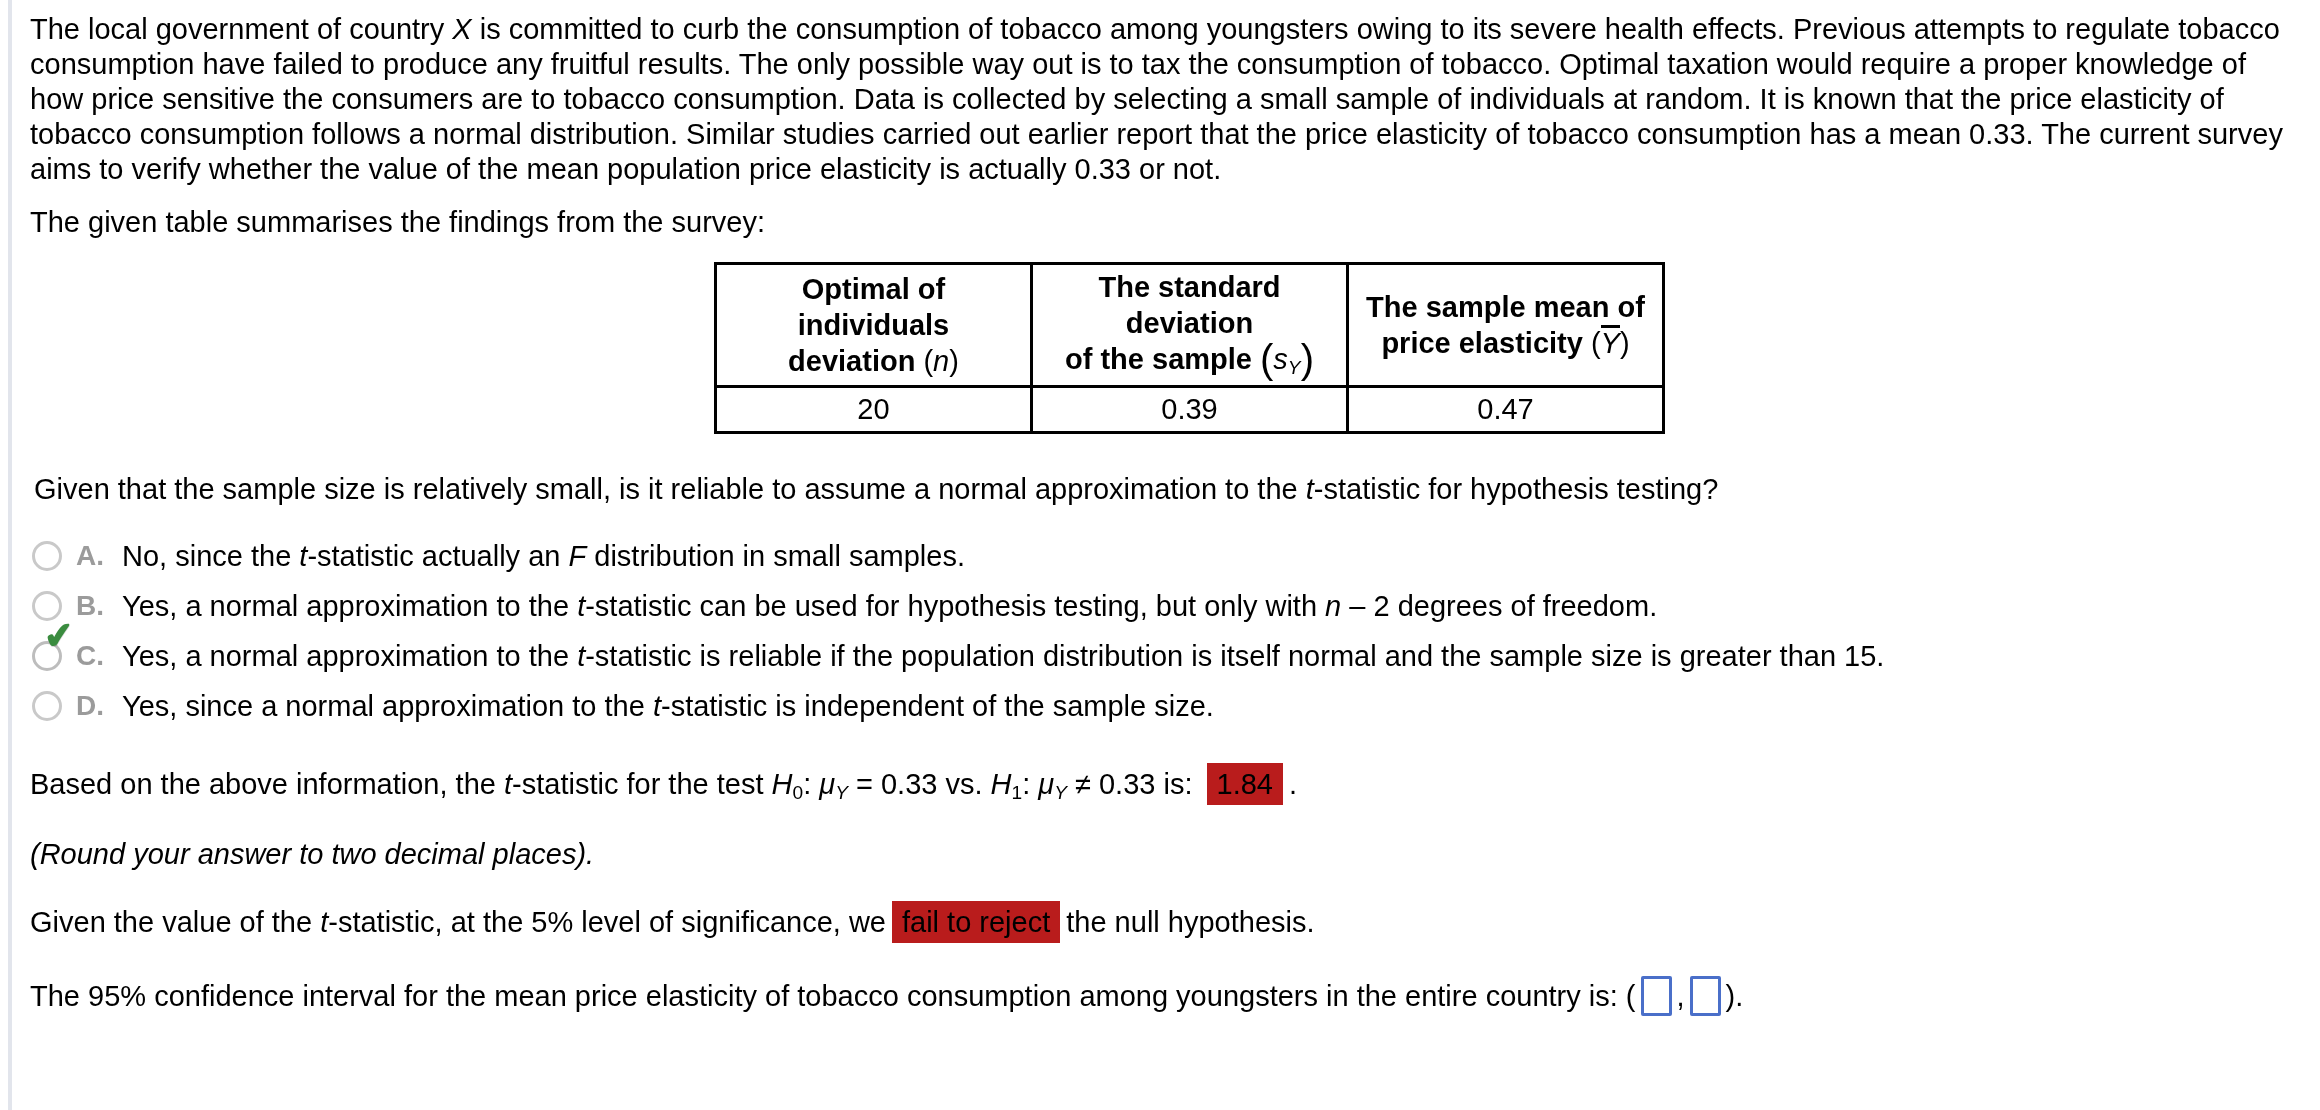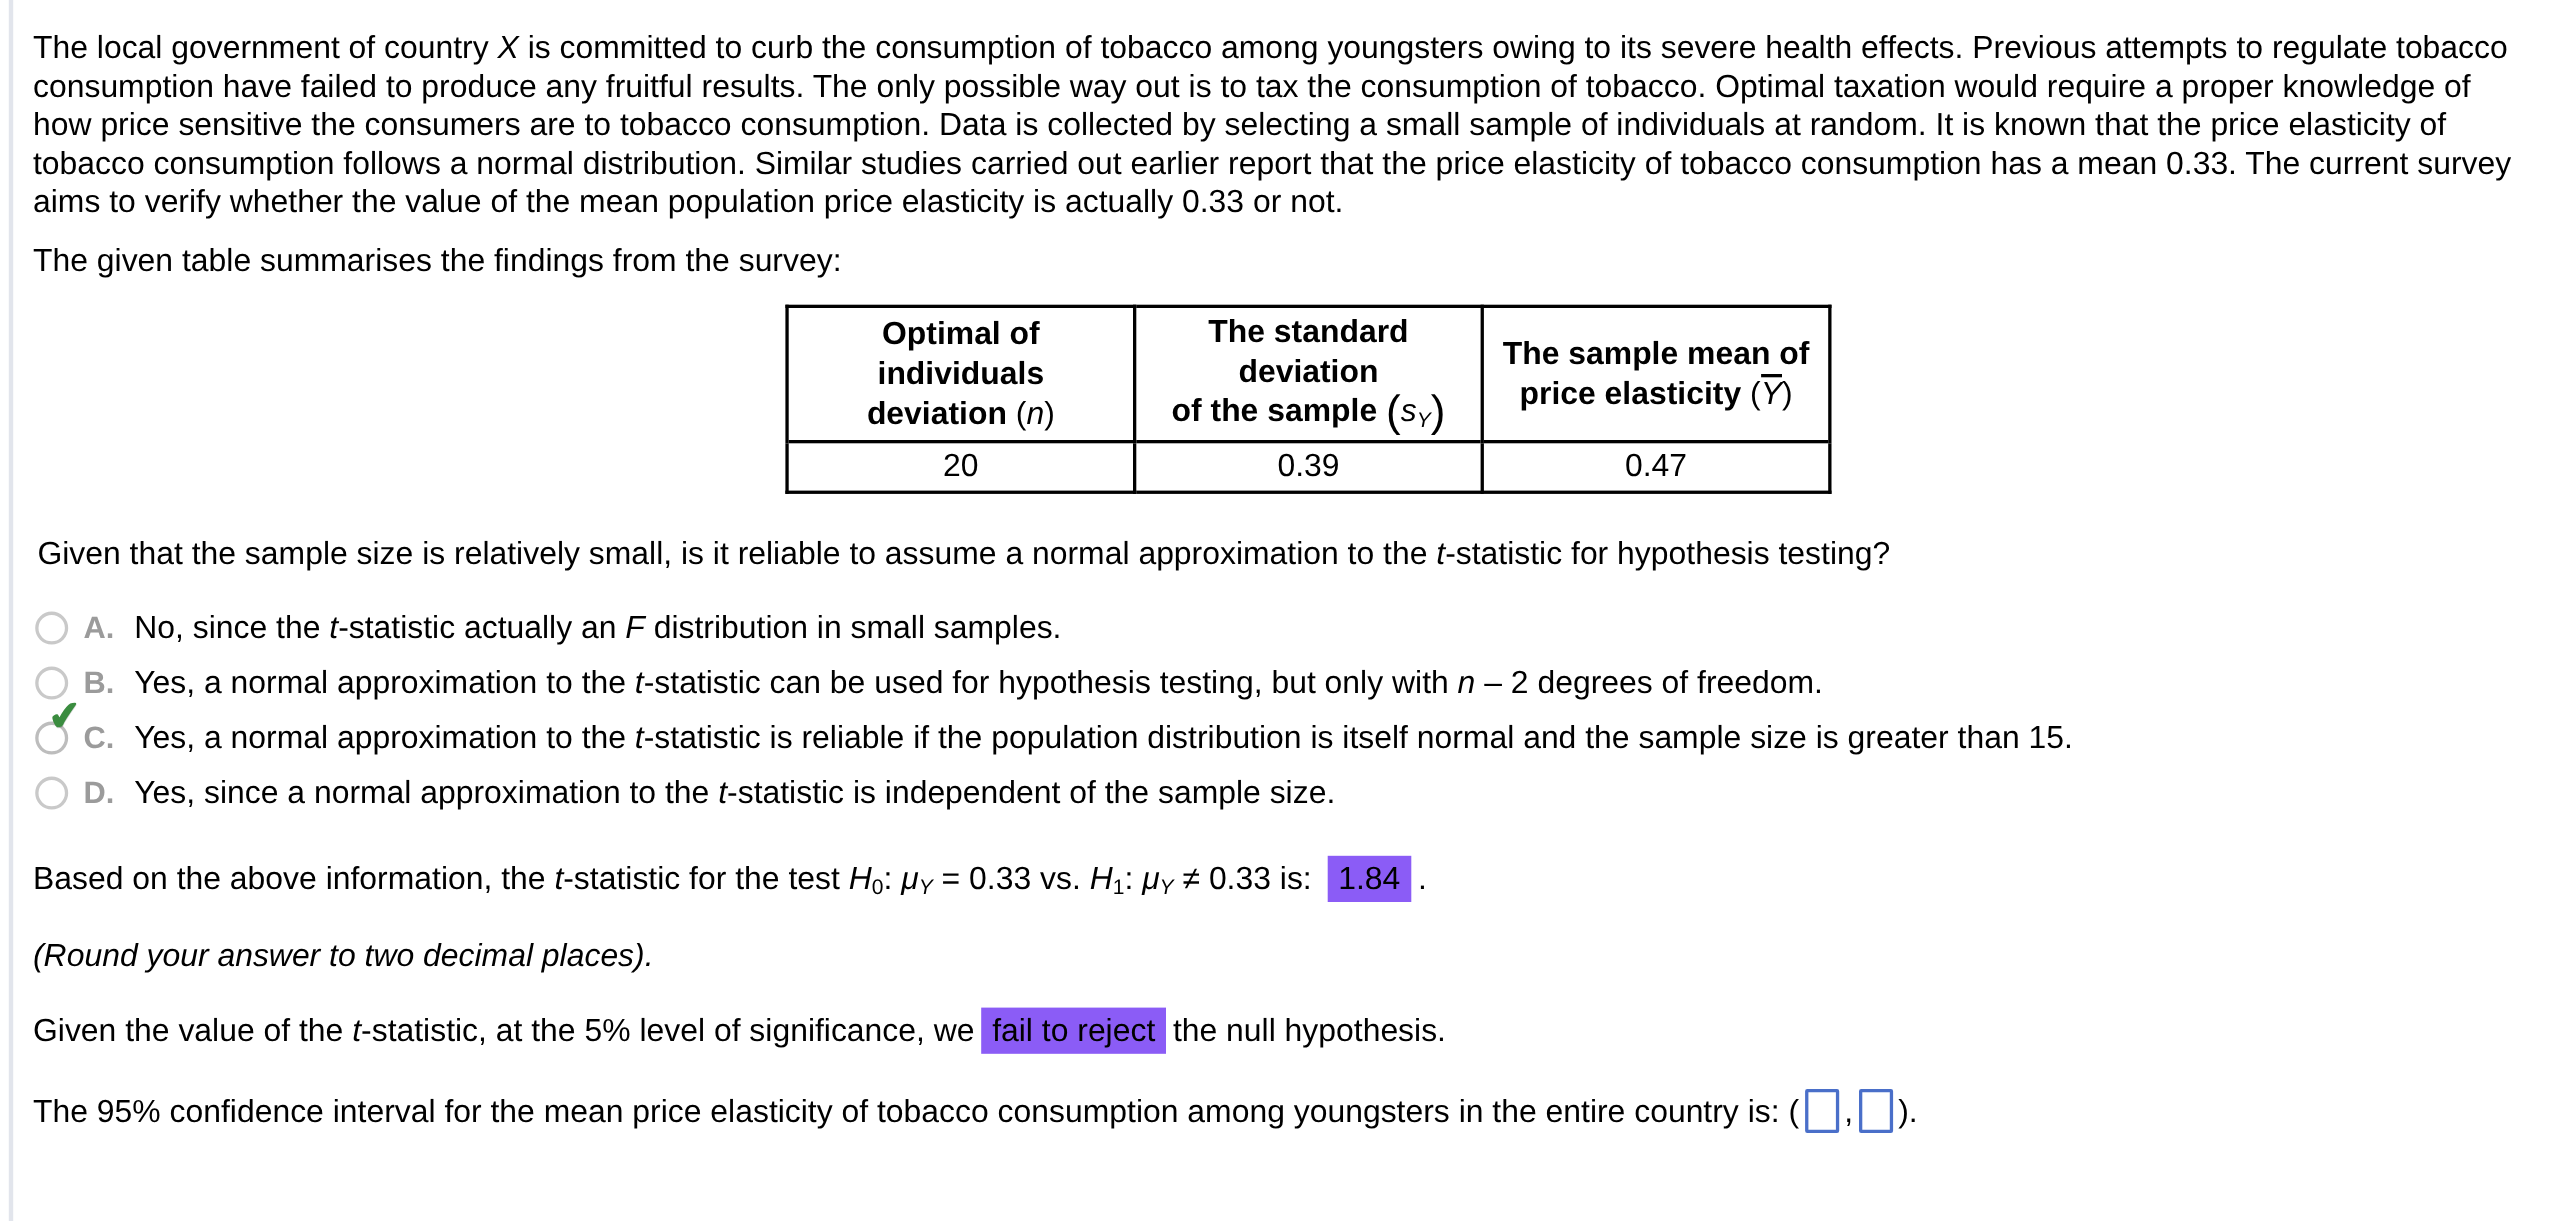--- a/index.html
+++ b/index.html
@@ -8,21 +8,21 @@
     width:2320px; height:1110px; overflow:hidden;
     background:#ffffff; color:#000;
     font-family:"Liberation Sans", sans-serif;
     font-size:29px; position:relative;
   }
   .left-edge {
     position:absolute; left:8px; top:0; width:4px; height:1110px;
     background:#e2e5ec;
   }
   .content { position:absolute; left:30px; top:0; right:26px; }
-  .intro { margin:27px 0 0 0; line-height:35px; }
+  .intro { margin:12px 0 0 0; line-height:35px; }
   .table-intro { margin:18px 0 0 0; line-height:35px; }
   i.v { font-style:italic; }
   .sub { font-size:0.66em; font-style:italic; position:relative; top:0.28em; }
   .subn { font-size:0.66em; font-style:normal; position:relative; top:0.28em; }
   .overbar { display:inline-block; border-top:3px solid #000; line-height:0.95; padding-top:2px; font-style:italic; }
 
   table.survey { border-collapse:collapse; margin:22px 0 0 684px; }
   table.survey td {
     border:3px solid #000; text-align:center; vertical-align:middle;
   }
@@ -56,21 +56,21 @@
   }
   .opt-text { line-height:35px; }
 
   .let-line { margin:36px 0 0 0; line-height:35px; }
   .t-line { margin:30px 0 0 0; line-height:46px; }
   .round-note { margin:26px 0 0 0; line-height:35px; font-style:italic; }
   .sig-line { margin:28px 0 0 0; line-height:44px; }
   .ci-line { margin:28px 0 0 0; line-height:48px; }
 
   .hl {
-    background:#8b5cf6; padding:5px 10px; margin:0 6px;
+    background:#b91c1c; padding:5px 10px; margin:0 6px;
   }
   .ci-input {
     width:31px; height:40px; border:3px solid #4a6fc9; border-radius:2px;
     background:#fff; vertical-align:middle; margin:0 5px; outline:none;
     font-family:"Liberation Sans", sans-serif; font-size:26px; text-align:center;
     padding:0; position:relative; top:-2px;
   }
 </style>
 </head>
 <body>

